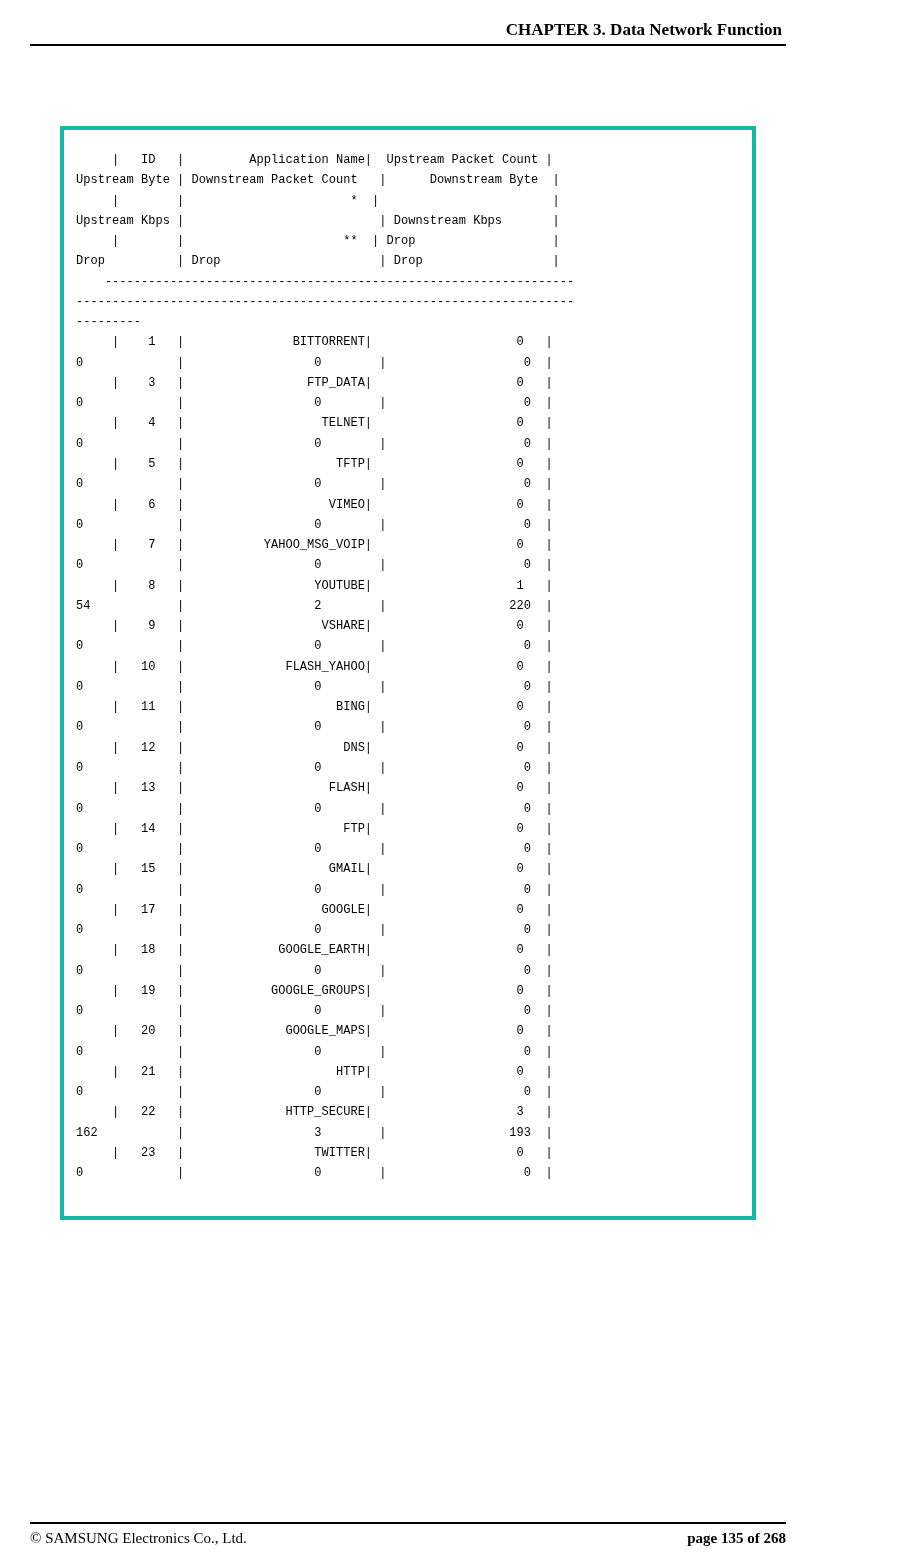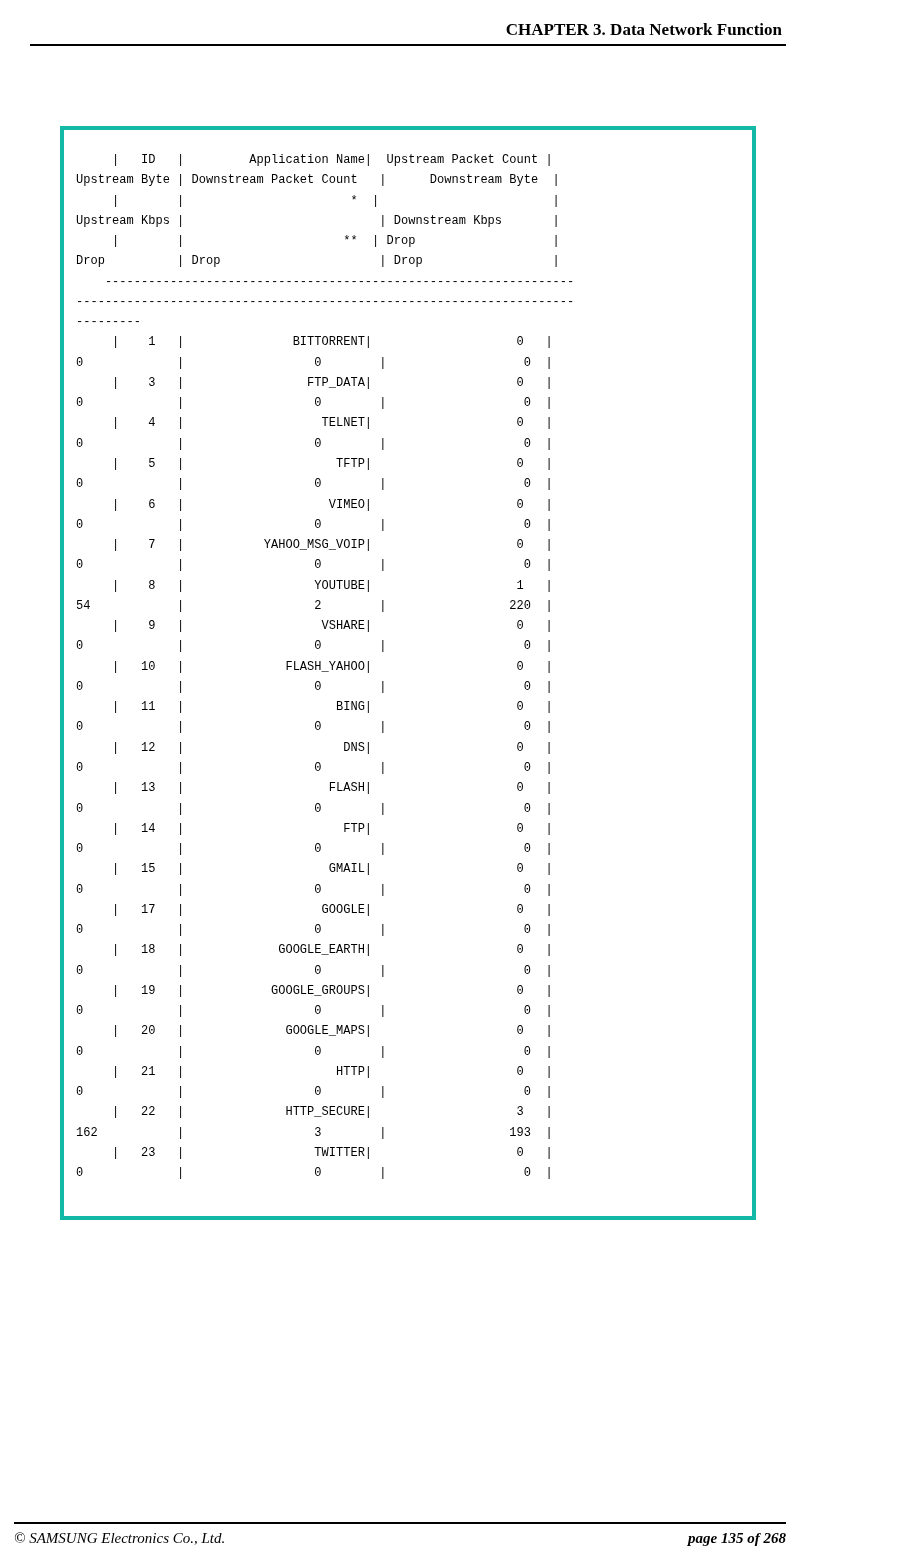--- a/index.html
+++ b/index.html
@@ -35,23 +35,22 @@
     font-family: "Courier New", monospace;
     font-size: 12px;
     line-height: 1.69;
     white-space: pre;
     overflow: hidden;
     letter-spacing: 0.02px;
   }
   .footer {
     position: absolute;
     bottom: 18px;
-    left: 14px;
+    left: 30px;
     right: 30px;
-    font-style: italic;
   }
   .hr-bottom {
     border: none;
     border-top: 2px solid #000;
     margin: 0 0 6px 0;
   }
   .footer-row {
     display: flex;
     justify-content: space-between;
     font-size: 15px;

